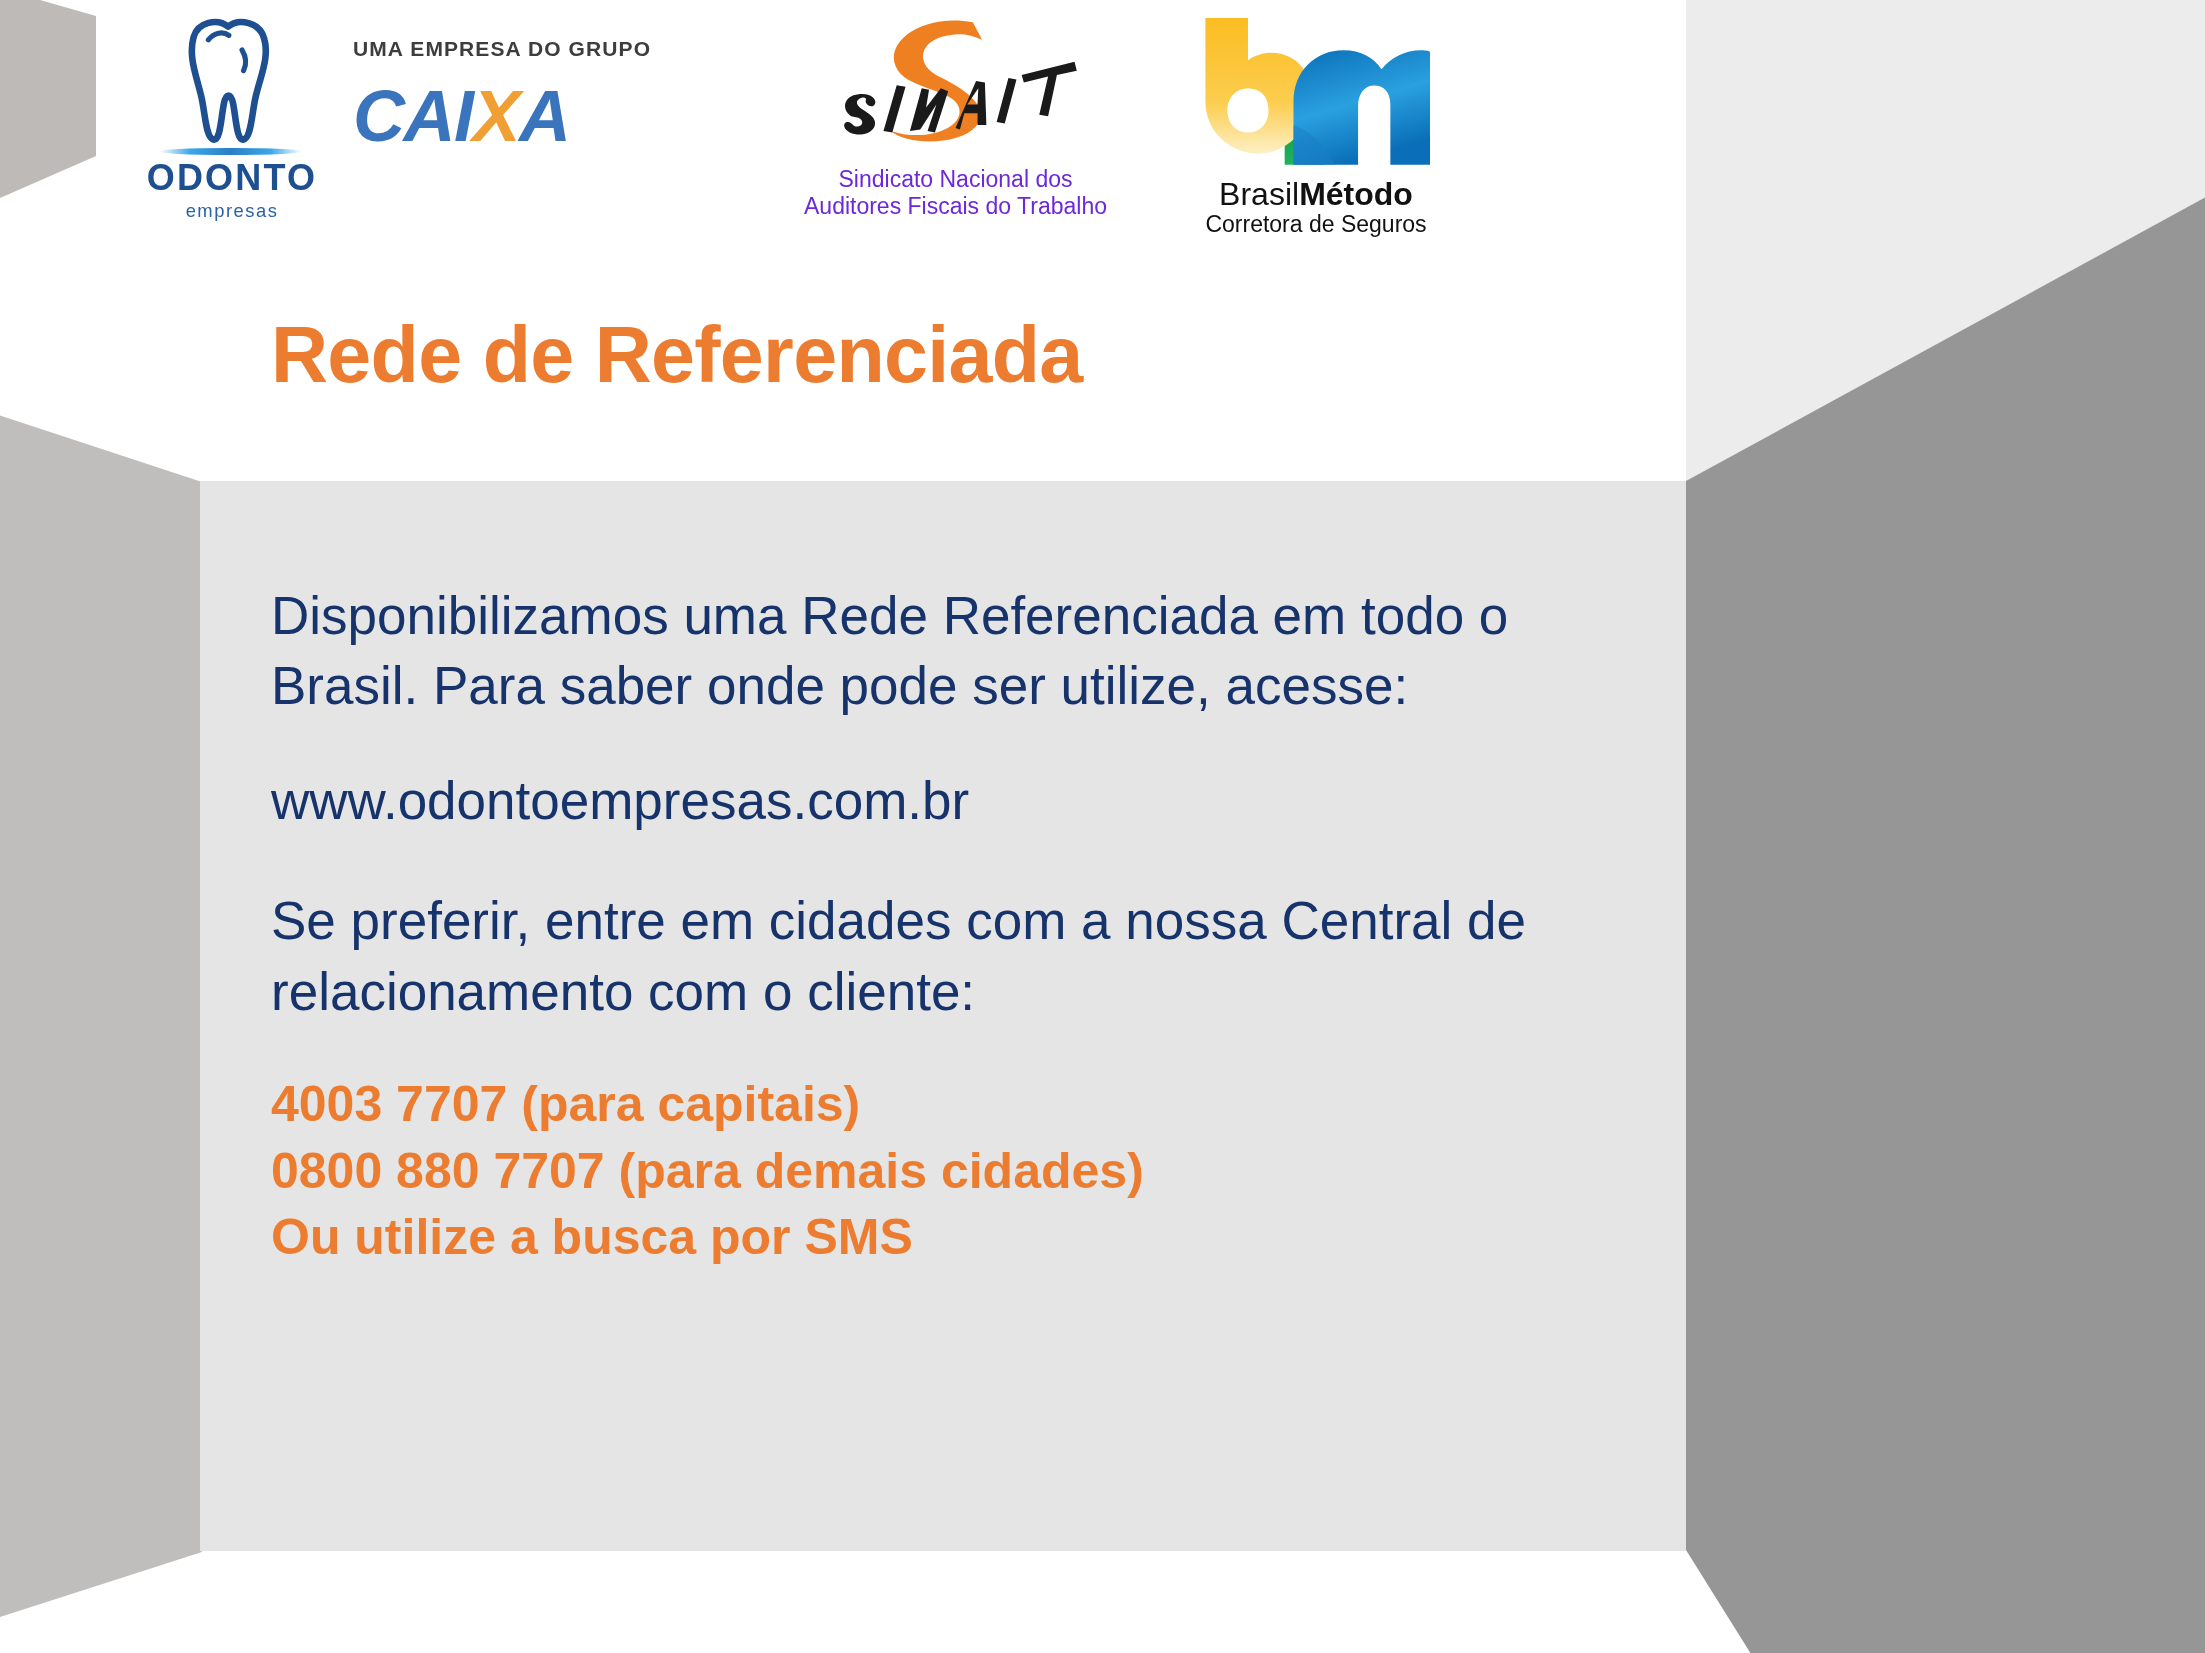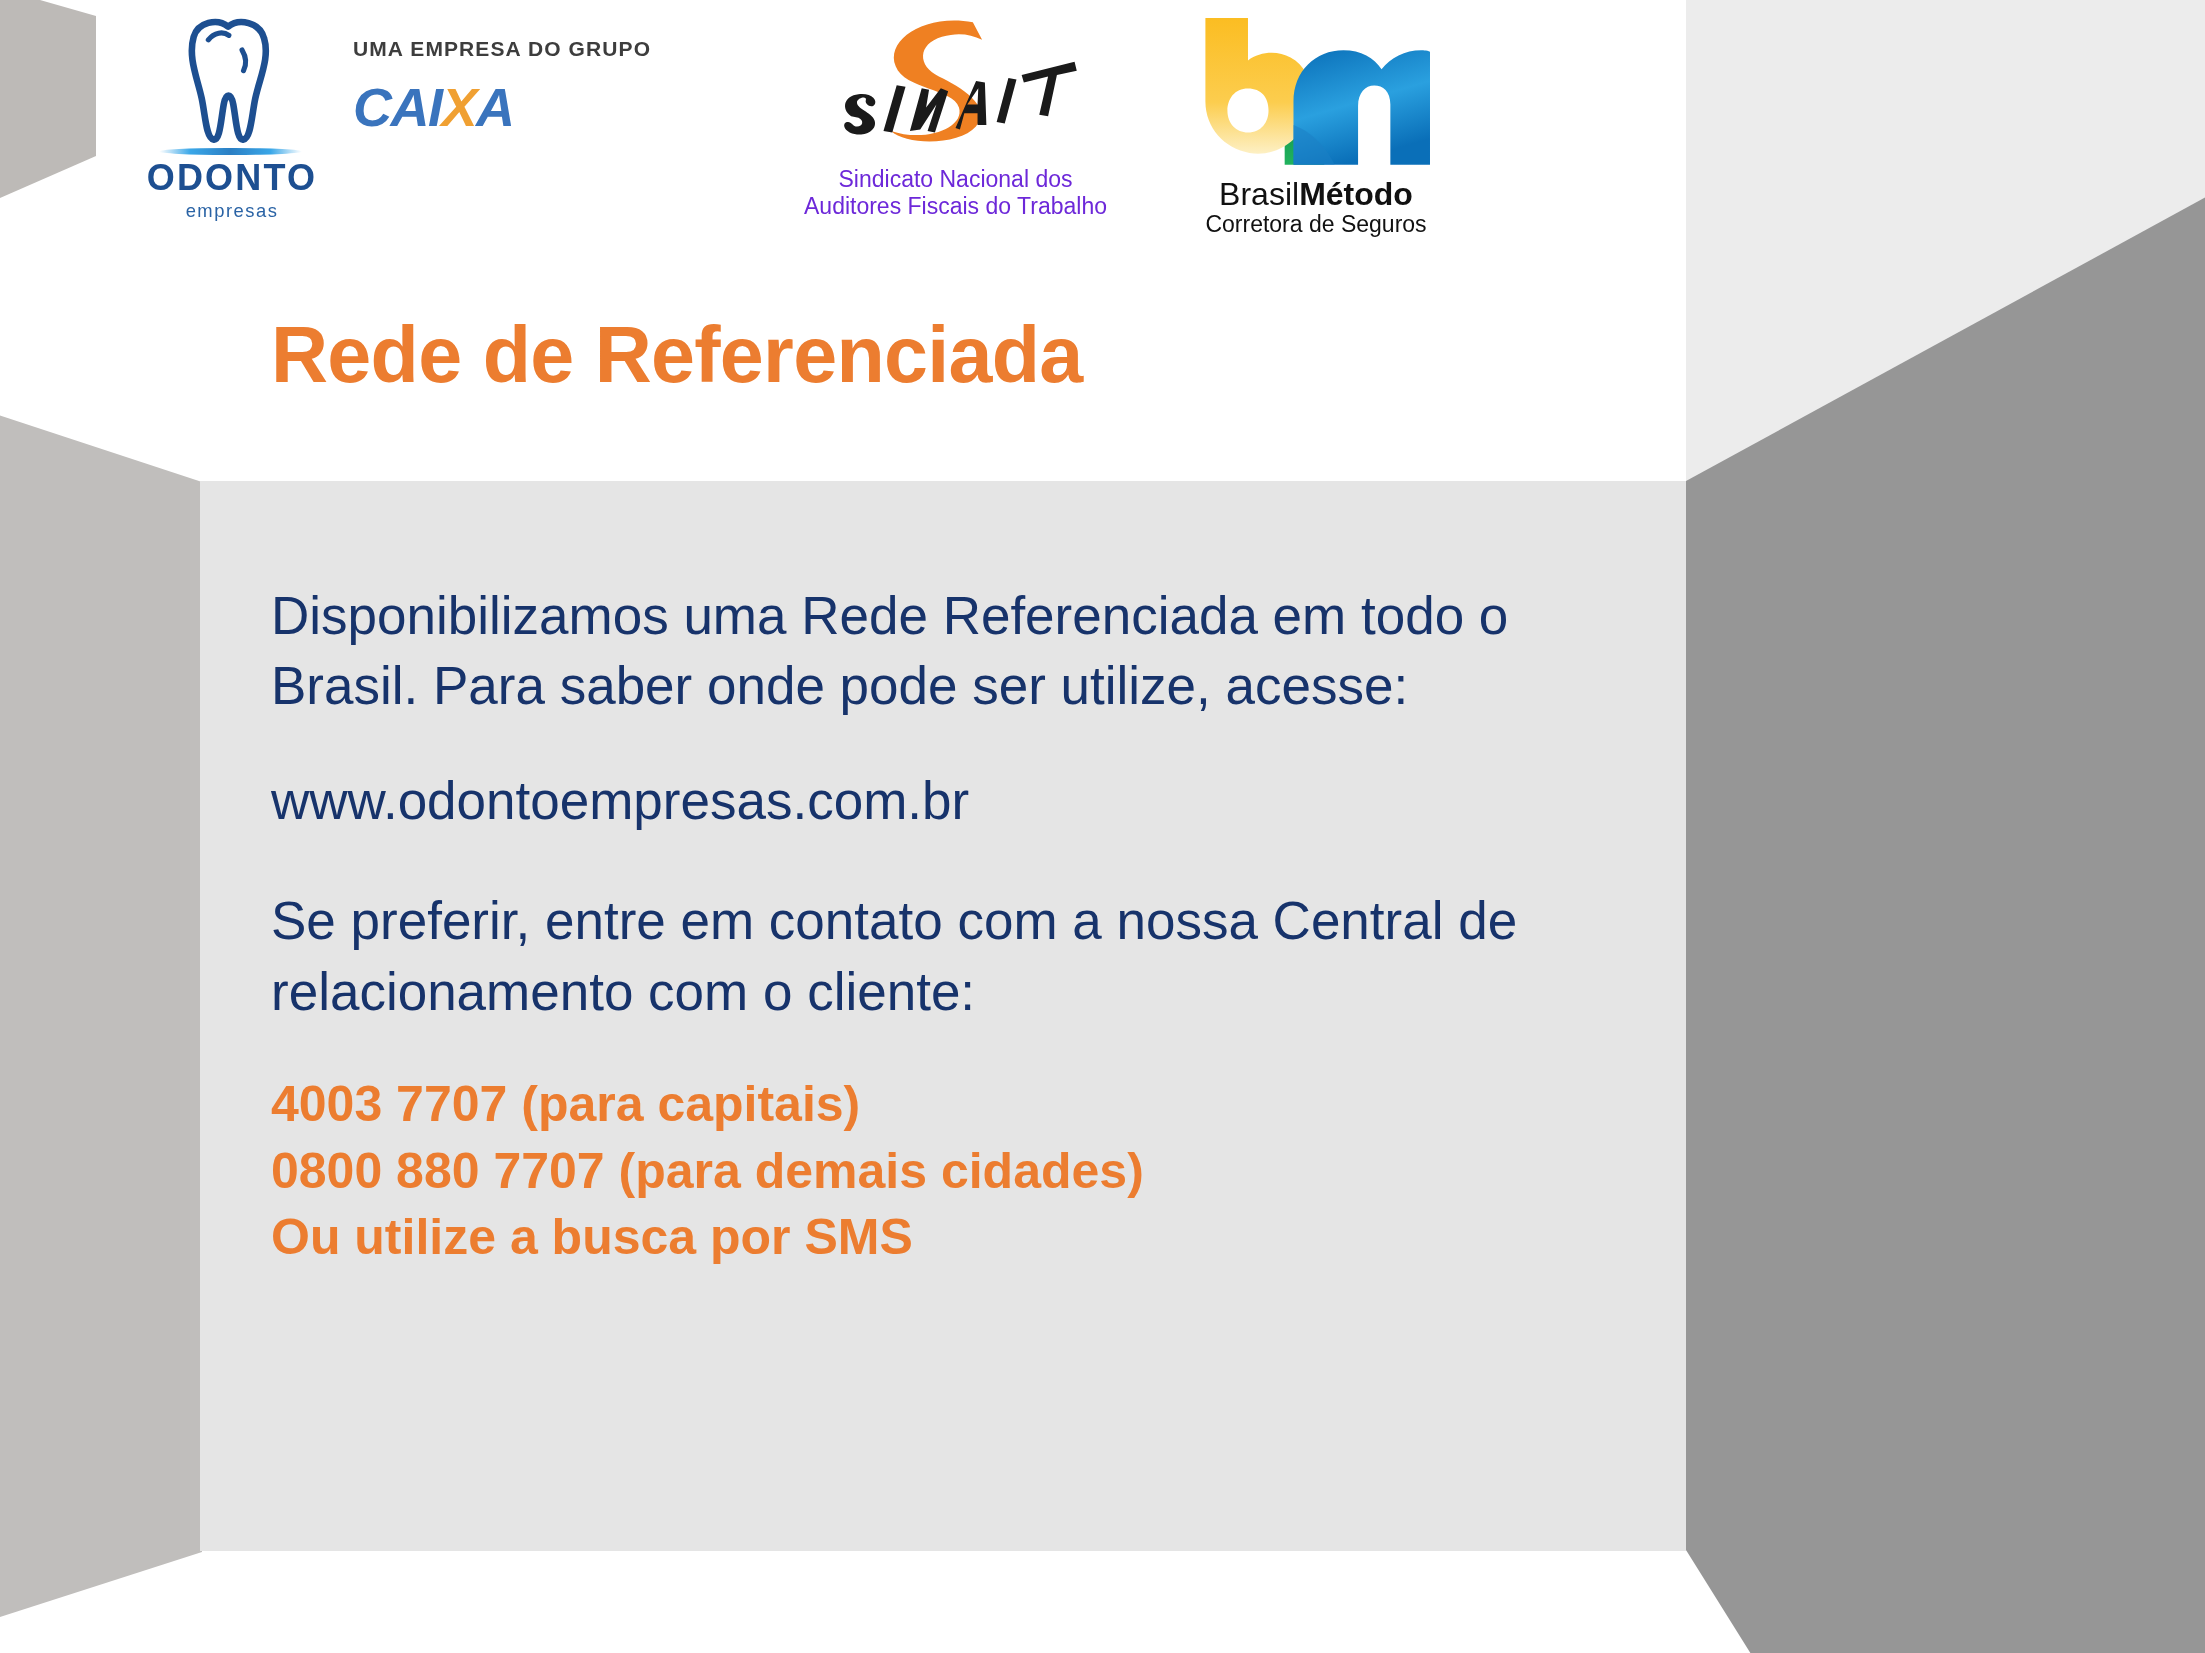--- a/index.html
+++ b/index.html
@@ -79,21 +79,21 @@
   }
 
   
   #logo-caixa { position:absolute; left:353px; top:37px; width:323px; height:173px; }
   #caixa-kicker {
     font-size:21px; font-weight:bold; letter-spacing:1.1px;
     color:#3d3d3d; white-space:nowrap;
   }
   #caixa-word {
     margin-top:20.6px;
-    font-size:54px; font-weight:bold; font-style:italic;
+    font-size:72px; font-weight:bold; font-style:italic;
     letter-spacing:-1.5px; line-height:0.95;
     color:#3a74bd;
   }
   #caixa-word .x { color:#f0a032; }
   #caixa-seguradora {
     margin-top:1.5px;
     font-size:57px; font-style:italic; font-weight:normal;
     letter-spacing:-1.5px; line-height:1;
     color:#eda43c;
   }
@@ -255,20 +255,20 @@
       <div id="bm-tag">Corretora de Seguros</div>
     </div>
 
   </div>
 
   <h1 id="page-title">Rede de Referenciada</h1>
 
   <div id="body-text">
     <p class="para">Disponibilizamos uma Rede Referenciada em todo o Brasil. Para saber onde pode ser utilize, acesse:</p>
     <p class="para url">www.odontoempresas.com.br</p>
-    <p class="para">Se preferir, entre em contato com a nossa Central de relacionamento com o cliente:</p>
+    <p class="para">Se preferir, entre em cidades com a nossa Central de relacionamento com o cliente:</p>
     <p class="highlight">4003 7707 (para capitais)</p>
     <p class="highlight">0800 880 7707 (para demais cidades)</p>
     <p class="highlight">Ou utilize a busca por SMS</p>
   </div>
 
 </div>
 
 
 </body></html>

